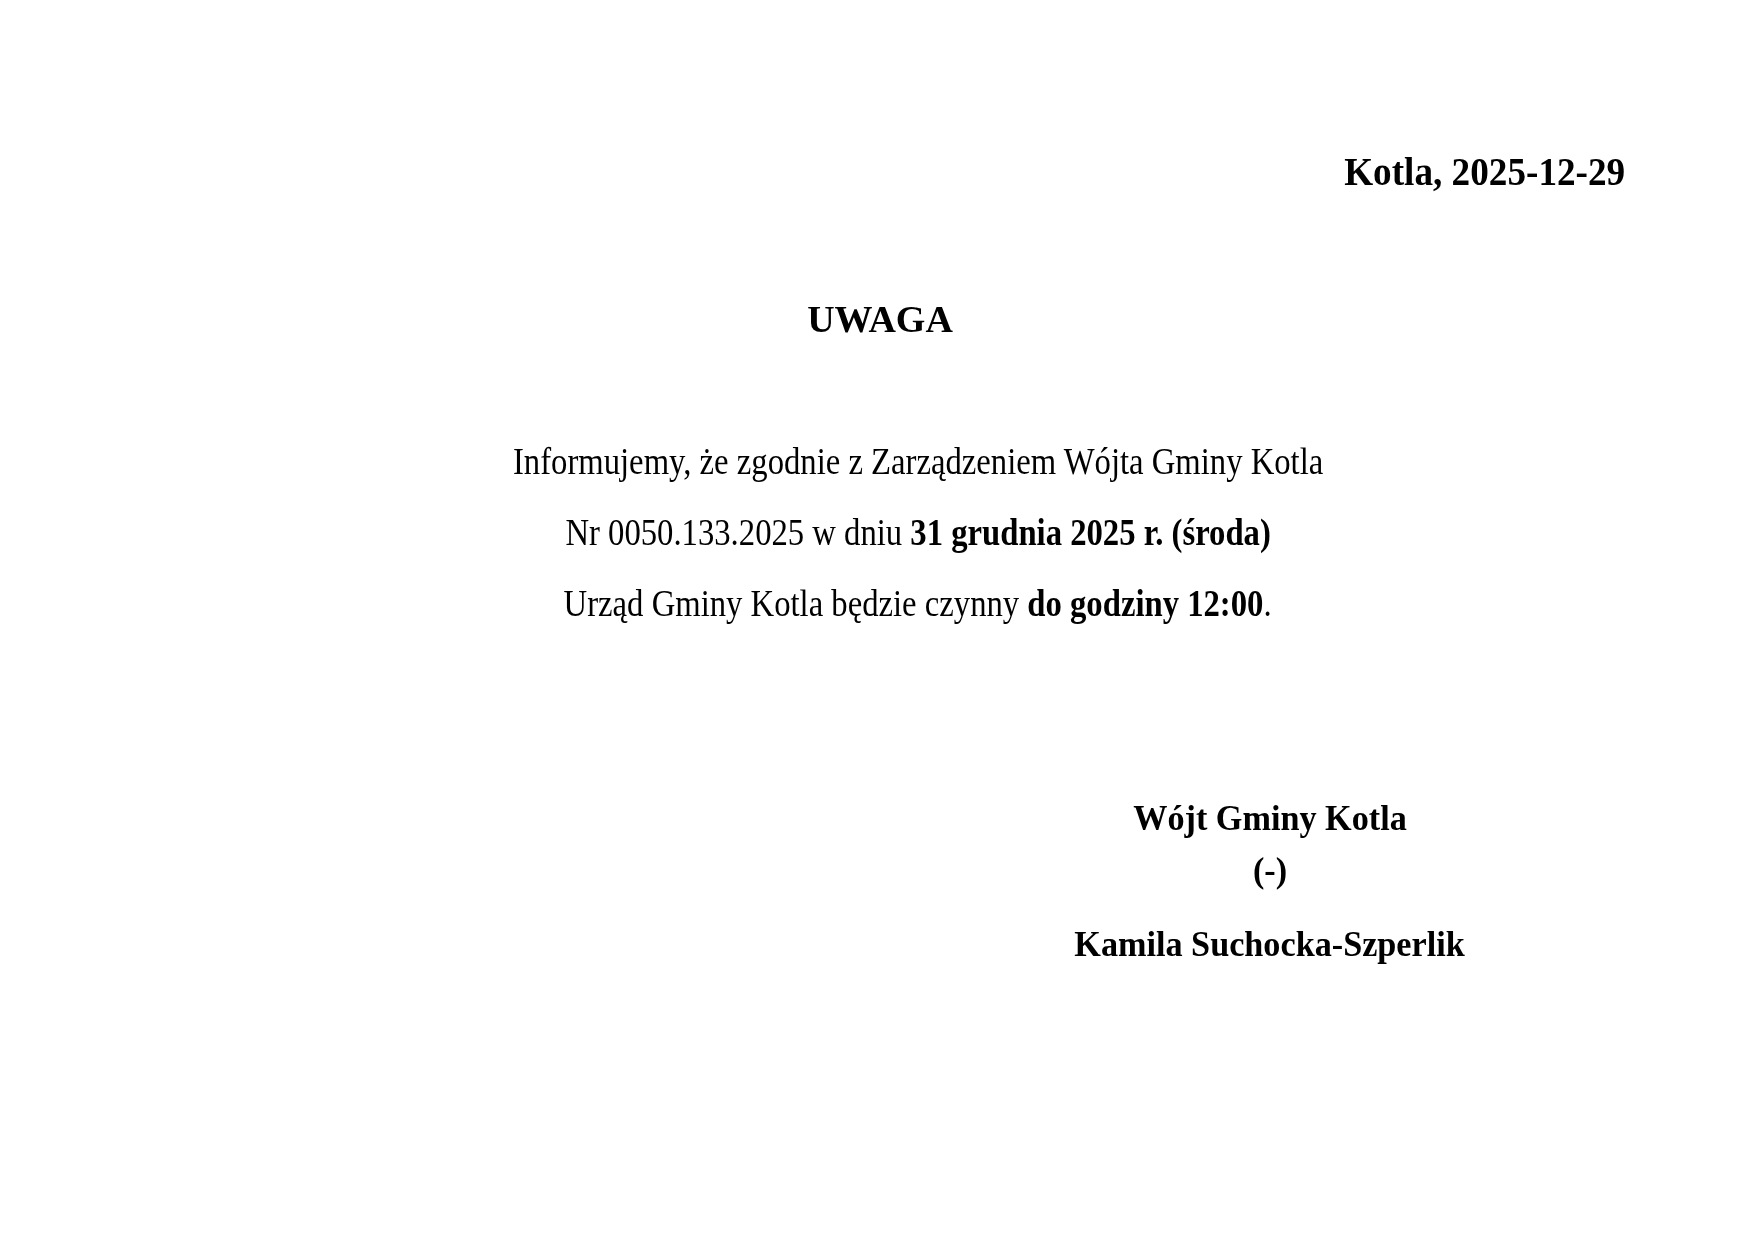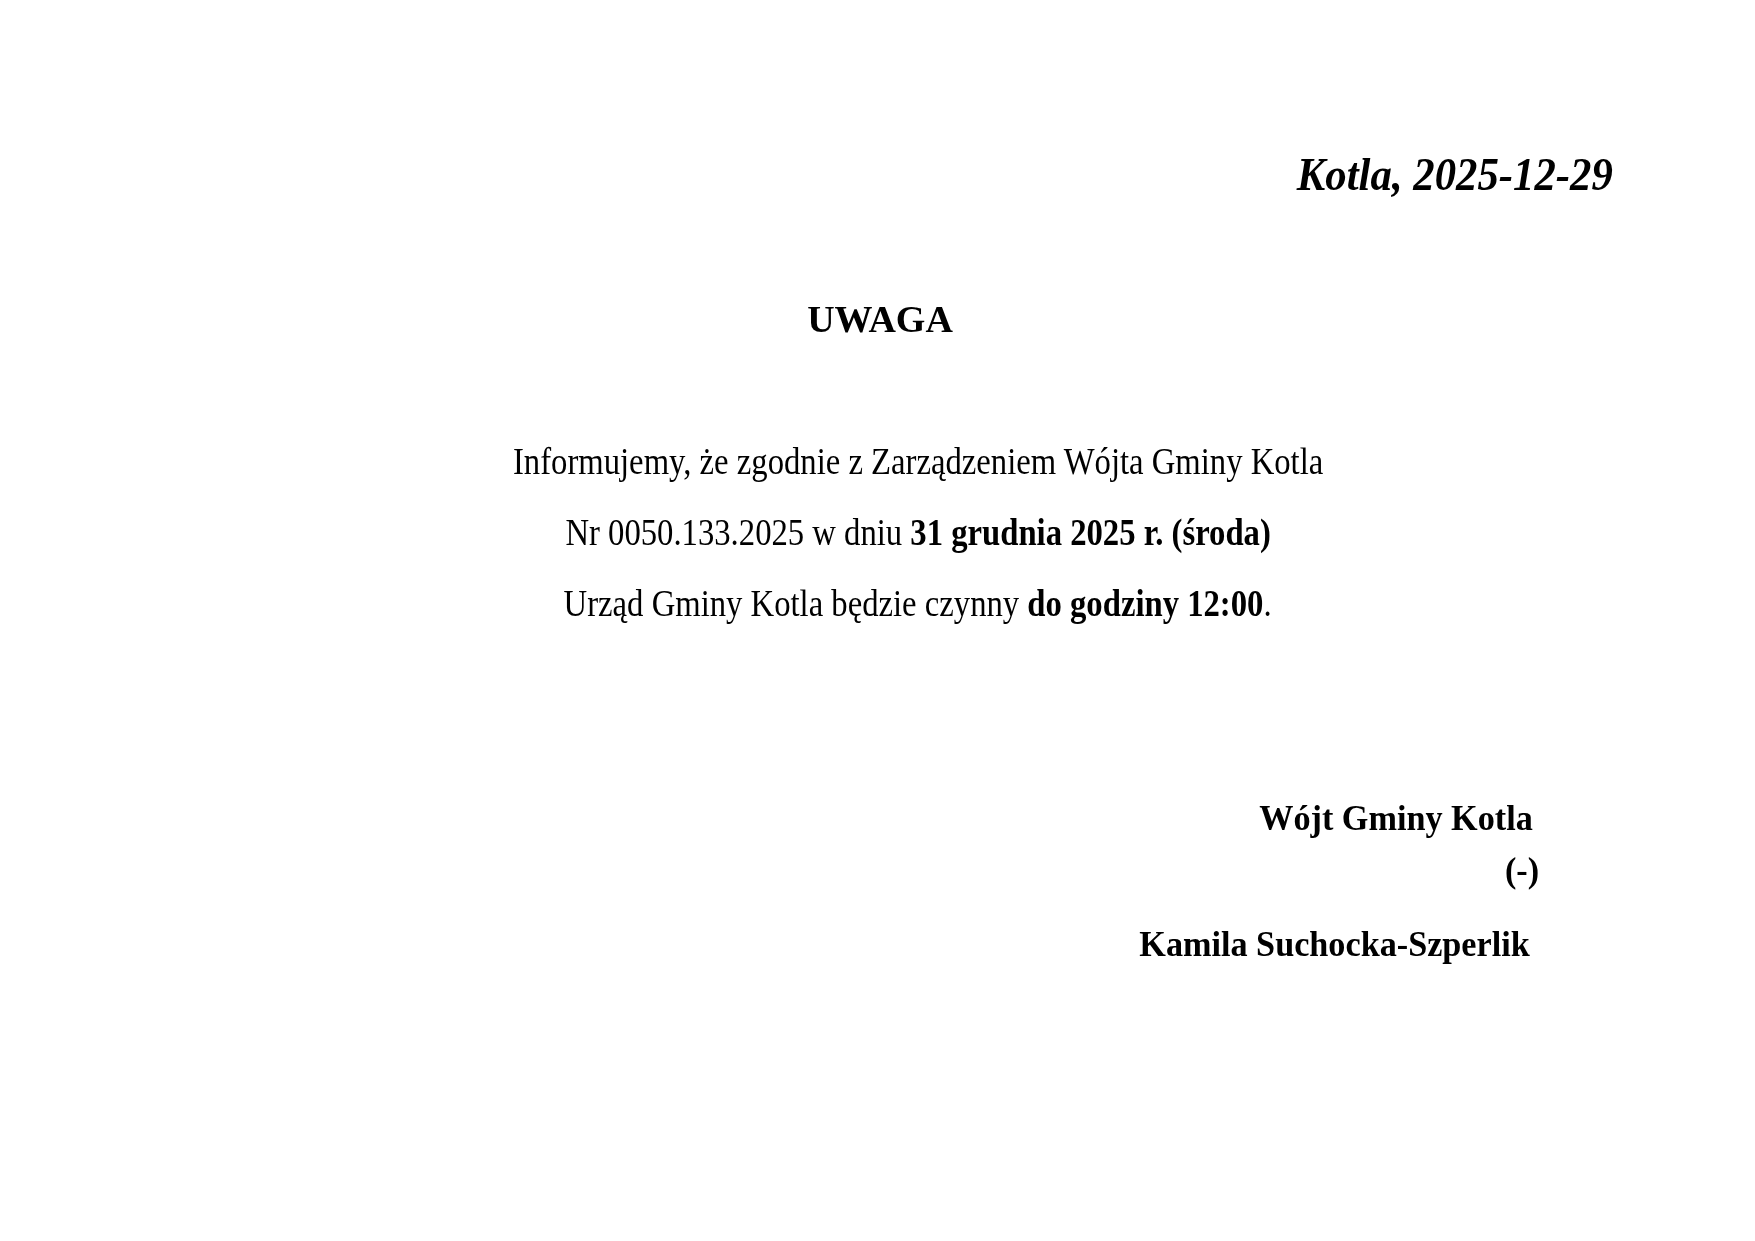--- a/index.html
+++ b/index.html
@@ -1,29 +1,29 @@
 <!DOCTYPE html>
 <html><head>
   <meta charset="utf-8">
   <style>
     html, body { margin: 0; padding: 0; background: #ffffff; }
     body { width: 1755px; height: 1241px; position: relative; overflow: hidden;
            font-family: "Liberation Serif", "DejaVu Serif", serif; color: #000; }
     .line { position: absolute; white-space: nowrap; line-height: 1; }
     .cond { display: inline-block; transform-origin: center center; }
-    #date { right: 142px; top: 152px; font-size: 46px; font-weight: bold; font-style: italic; }
+    #date { right: 130px; top: 152px; font-size: 40px; font-weight: bold; }
     #date .cond { transform: scaleX(0.93); transform-origin: right center; }
     #title { left: 0; width: 1760px; text-align: center; top: 300px; font-size: 38px; font-weight: bold; }
     .body-line { left: 0; width: 1836px; text-align: center; font-size: 38px; }
     .body-line .cond { transform: scaleX(0.86); }
     #l1 { top: 442px; }
     #l2 { top: 513px; }
     #l3 { top: 584px; }
     b { font-weight: bold; }
-    .sig { left: 1000px; width: 540px; text-align: right; font-size: 36px; font-weight: bold; }
+    .sig { left: 1000px; width: 540px; text-align: center; font-size: 36px; font-weight: bold; }
     .sig .cond { transform: scaleX(0.95); }
     #s1 { top: 800px; }
     #s2 { top: 852px; }
     #s3 { top: 926px; }
   </style>
 </head>
 <body>
 
 <div class="line" id="date">
   <span class="cond">Kotla, 2025-12-29</span>

